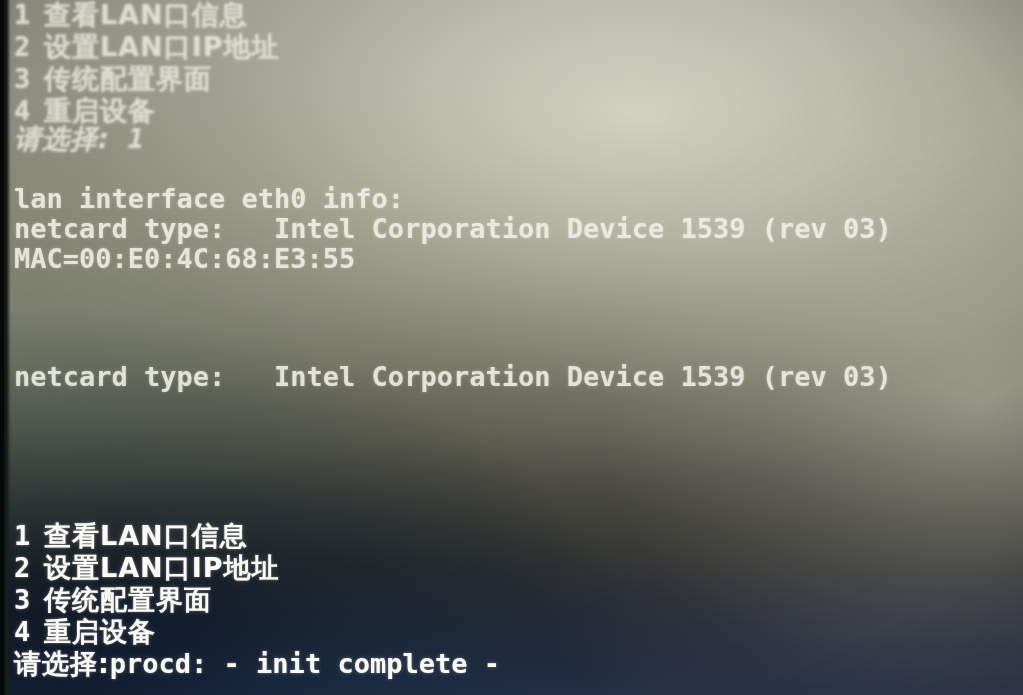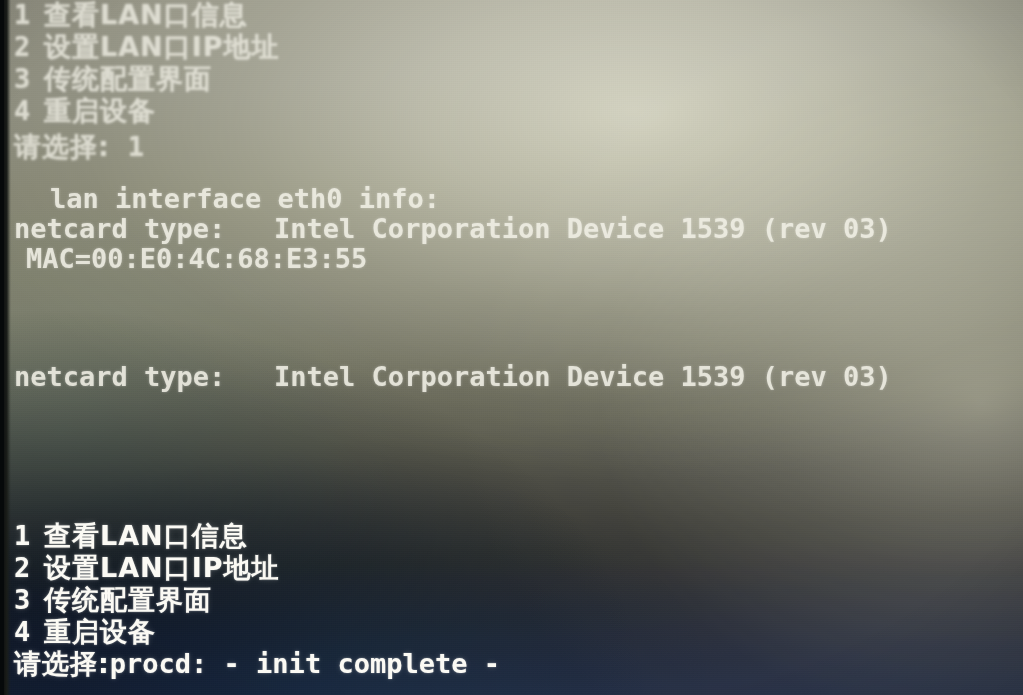--- a/index.html
+++ b/index.html
@@ -193,29 +193,29 @@
     <div class="topblock">
 
       <div class="line dim-1" style="top:0px;"><span class="num">1</span><span class="cjk">查看LAN口信息</span></div>
 
       <div class="line dim-1" style="top:32px;"><span class="num">2</span><span class="cjk">设置LAN口IP地址</span></div>
 
       <div class="line dim-1" style="top:64px;"><span class="num">3</span><span class="cjk">传统配置界面</span></div>
 
       <div class="line dim-1" style="top:96px;"><span class="num">4</span><span class="cjk">重启设备</span></div>
 
-      <div class="line dim-1" style="top:132px;"><span class="cjk">请选择:</span><span style="margin-left:18px;">1</span></div>
+      <div class="line dim-1" style="top:124px;font-style:italic;"><span class="cjk">请选择:</span><span style="margin-left:18px;">1</span></div>
 
     </div>
 
-    <div class="line dim-2" style="top:184px;margin-left:36px;">lan interface eth0 info:</div>
+    <div class="line dim-2" style="top:184px;">lan interface eth0 info:</div>
 
     <div class="line dim-2" style="top:214px;">netcard type:   Intel Corporation Device 1539 (rev 03)</div>
 
-    <div class="line dim-2" style="top:244px;margin-left:12px;">MAC=00:E0:4C:68:E3:55</div>
+    <div class="line dim-2" style="top:244px;">MAC=00:E0:4C:68:E3:55</div>
 
 
 
     <div class="line dim-2" style="top:362px;">netcard type:   Intel Corporation Device 1539 (rev 03)</div>
 
 
     <div class="line bright" style="top:521px;"><span class="num">1</span><span class="cjk">查看LAN口信息</span></div>
 
     <div class="line bright" style="top:553px;"><span class="num">2</span><span class="cjk">设置LAN口IP地址</span></div>
 

